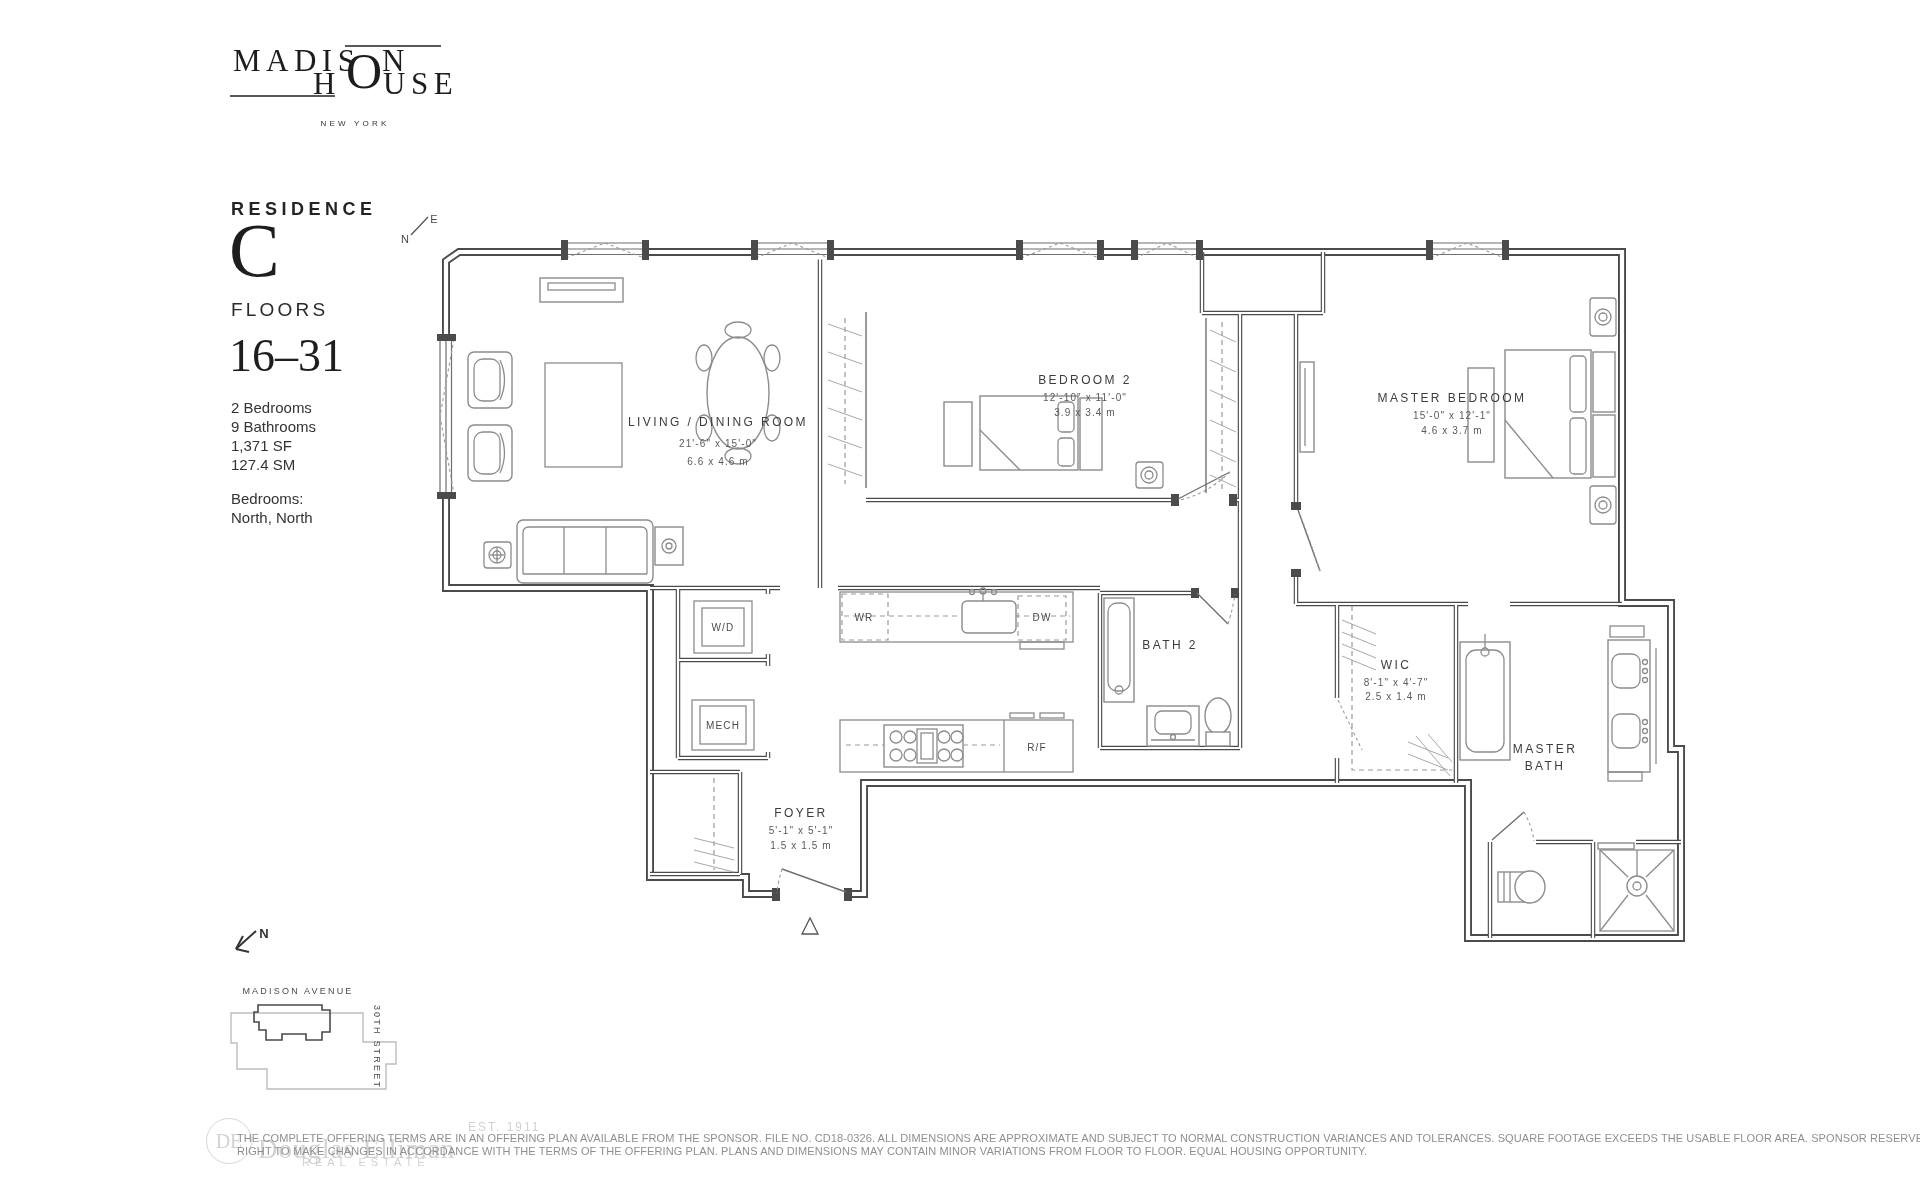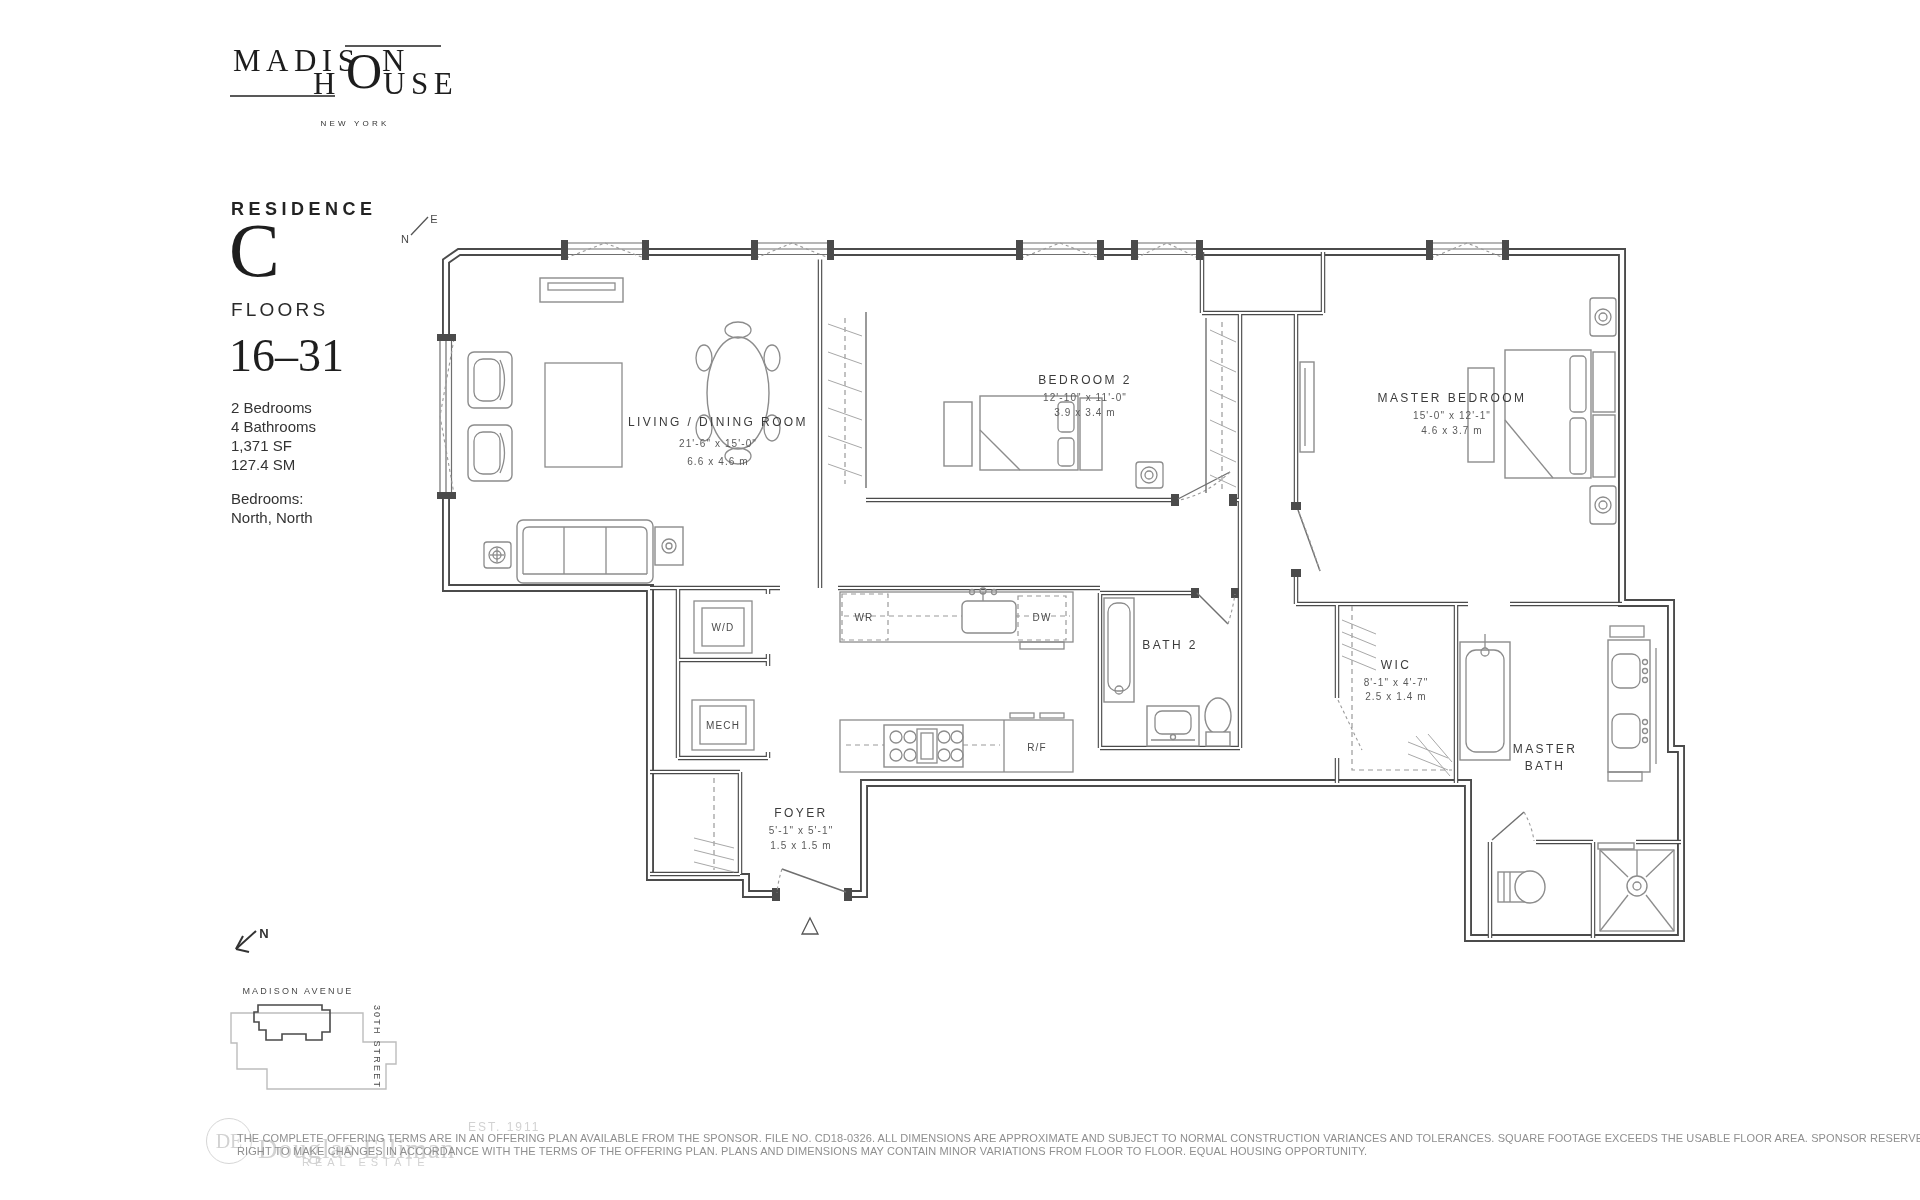--- a/index.html
+++ b/index.html
@@ -58,21 +58,21 @@
     <text x="158" y="69" class="logo-serif" font-size="31" letter-spacing="5.5">USE</text>
     <text x="130" y="101" font-size="8" letter-spacing="3.2" fill="#333" text-anchor="middle">NEW YORK</text>
   </svg>
 
   <div class="abs res-label">RESIDENCE</div>
   <div class="abs res-unit">C</div>
   <div class="abs res-floors">FLOORS</div>
   <div class="abs res-range">16–31</div>
   <div class="abs res-feats">
     <div>2 Bedrooms</div>
-    <div>4 Bathrooms</div>
+    <div>9 Bathrooms</div>
     <div>1,371 SF</div>
     <div>127.4 SM</div>
   </div>
   <div class="abs res-exp">
     <div>Bedrooms:</div>
     <div>North, North</div>
   </div>
 
   <svg class="abs" style="left:0;top:0;" width="1920" height="1200" viewBox="0 0 1920 1200">
 

